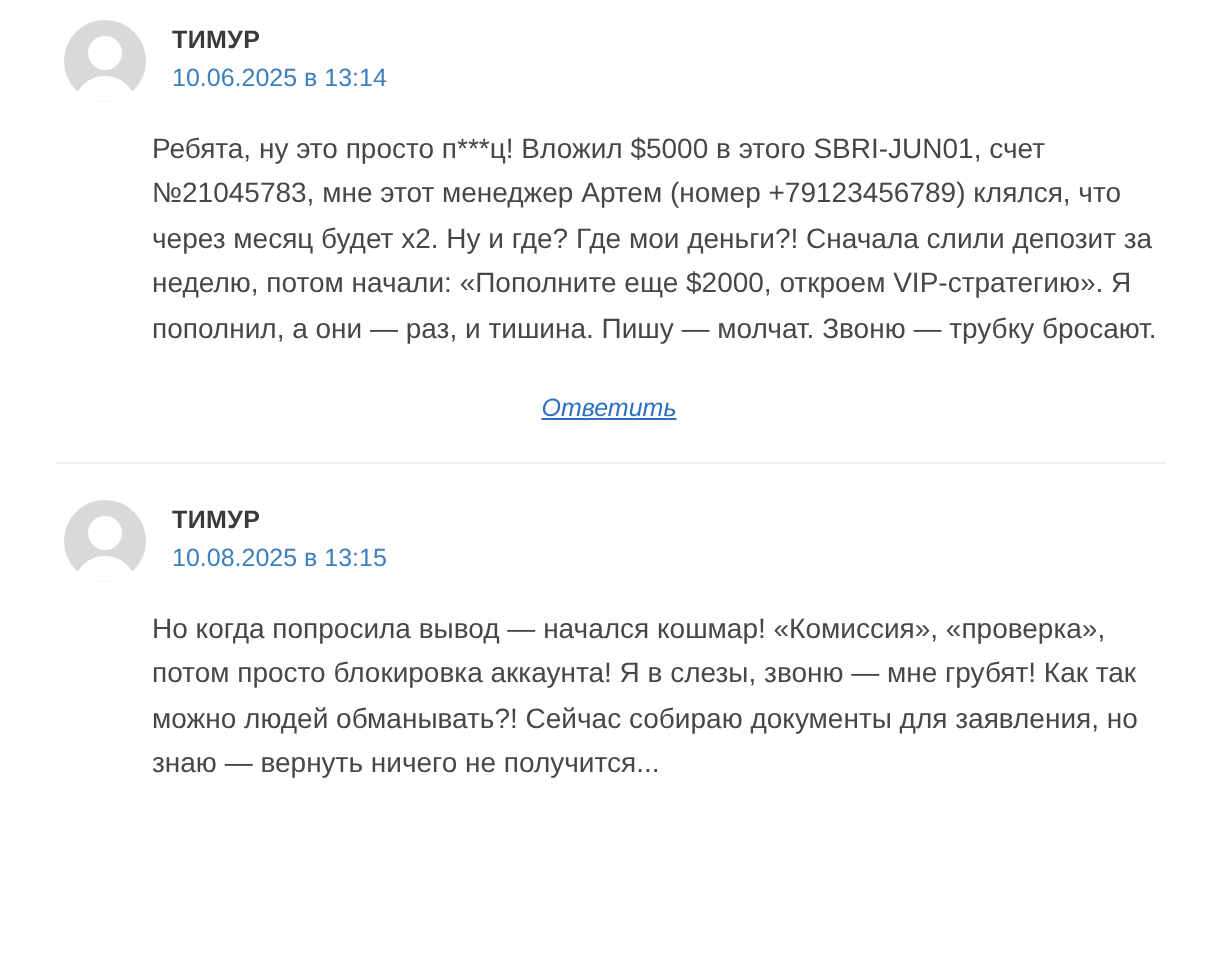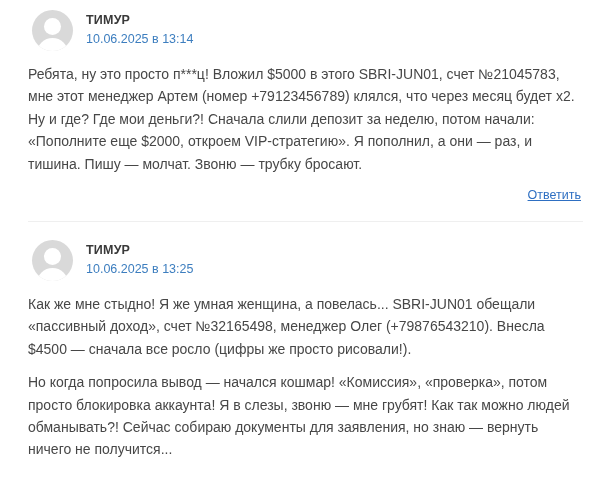--- a/index.html
+++ b/index.html
@@ -58,25 +58,27 @@
   }
   .comment-date {
     font-size: 12.5px;
     color: #3d7ebf;
   }
   .comment-body {
     font-size: 14px;
     line-height: 22.4px;
     color: #474747;
     max-width: 556px;
+    margin-left: 48px;
   }
   .comment-body p + p { margin-top: 11px; }
   .reply-row {
-    text-align: right;
-    margin: 10px 2px 6px 0;
+    text-align: center;
+    margin: 20px 2px 6px 0;
+    font-style: italic;
   }
   .reply-link {
     font-size: 12.5px;
     color: #2e6fc2;
     text-decoration: underline;
     cursor: pointer;
   }
 </style>
 </head>
 <body>
@@ -101,22 +103,21 @@
     </div>
   </div>
     <div class="comment">
     <div class="comment-header">
       <div class="avatar">
         <span class="head"></span>
         <span class="shoulders"></span>
       </div>
       <div class="author-block">
         <div class="author-name">ТИМУР</div>
-        <div class="comment-date">10.06.2025 в 13:25</div>
+        <div class="comment-date">10.08.2025 в 13:15</div>
       </div>
     </div>
     <div class="comment-body">
-        <p>Как же мне стыдно! Я же умная женщина, а повелась... SBRI-JUN01 обещали «пассивный доход», счет №32165498, менеджер Олег (+79876543210). Внесла $4500 — сначала все росло (цифры же просто рисовали!).</p>
         <p>Но когда попросила вывод — начался кошмар! «Комиссия», «проверка», потом просто блокировка аккаунта! Я в слезы, звоню — мне грубят! Как так можно людей обманывать?! Сейчас собираю документы для заявления, но знаю — вернуть ничего не получится...</p>
       </div>
 
   </div>
   </div>
 
 </body></html>

